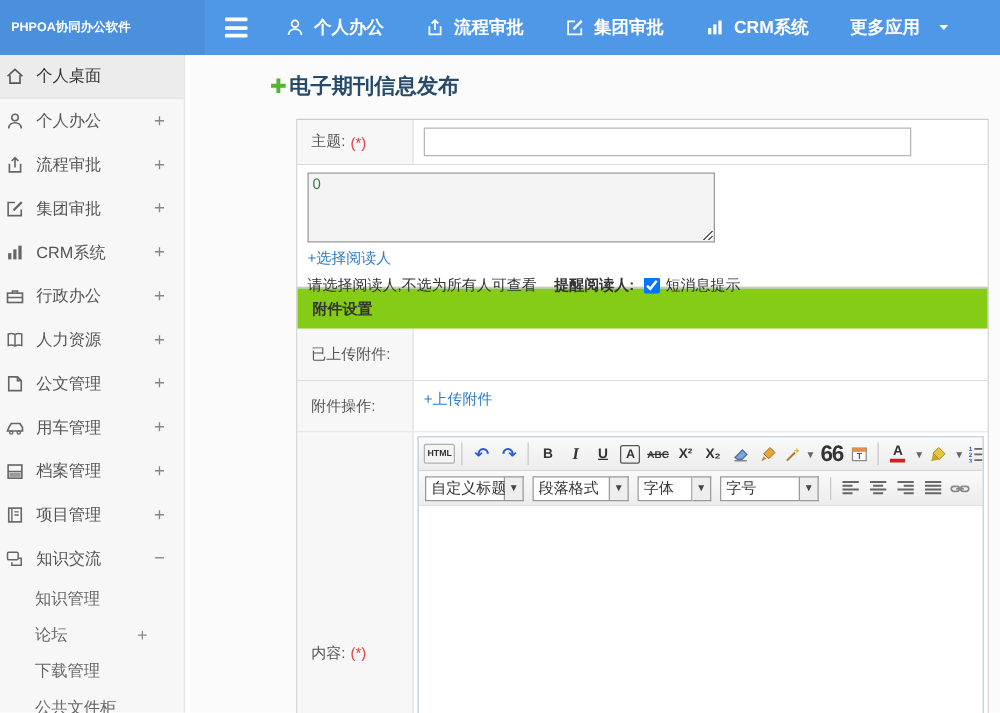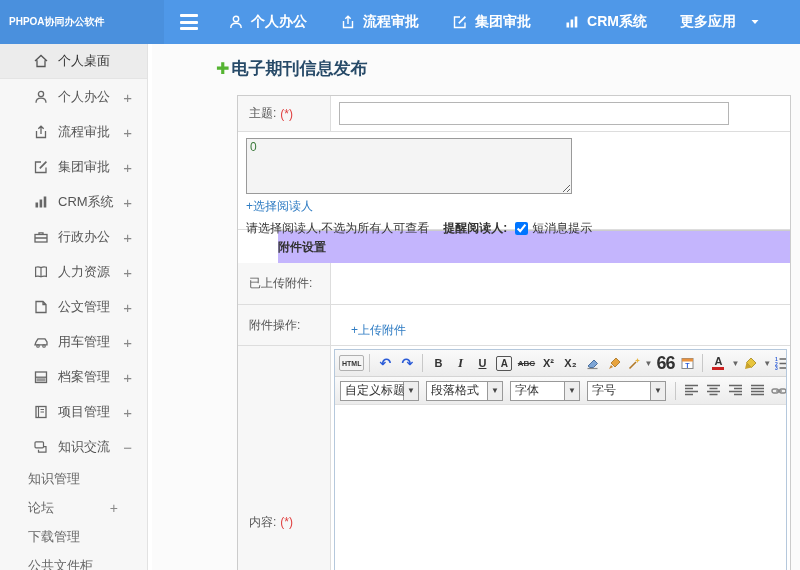--- a/index.html
+++ b/index.html
@@ -16,21 +16,21 @@
   .hamburger span { display:block; height:3px; background:#fff; border-radius:1px; width:18px; }
   .topnav { display:flex; align-items:center; margin-left:30px; }
   .topnav-item { display:flex; align-items:center; color:#fff; font-size:14px; font-weight:bold;
     margin-right:33px; cursor:pointer; white-space:nowrap; }
   .topnav-item svg { margin-right:7px; }
   .topnav-item .caret { margin-left:14px; }
 
   
   .sidebar { position:absolute; left:0; top:44px; width:148px; height:526px;
     background:#f7f7f7; border-right:1px solid #e2e2e2; }
-  .side-item { height:35px; display:flex; align-items:center; padding-left:33px;
+  .side-item { height:35px; display:flex; align-items:center; padding-left:4px;
     position:relative; color:#555; font-size:13px; cursor:pointer; }
   .side-item.active { background:#ececec; border-bottom:1px solid #e4e4e4; color:#333; }
   .side-item svg { margin-right:9px; flex:0 0 auto; }
   .side-item .expander { position:absolute; right:15px; top:50%; transform:translateY(-50%);
     color:#888; font-size:15px; font-weight:normal; }
   .side-sub { height:29px; display:flex; align-items:center; padding-left:28px;
     position:relative; color:#666; font-size:13px; cursor:pointer; }
   .side-sub .expander { position:absolute; right:29px; top:50%; transform:translateY(-50%);
     color:#888; font-size:14px; }
 
@@ -55,25 +55,25 @@
   .subject-input { width:390px; height:23px; border:1px solid #b5b5b5; background:#fff; padding:0 4px;
     font-size:12px; }
   .row-readers { height:98px; }
   .readers-ta { width:326px; height:56px; background:#f4f4f4; border:1px solid #9a9a9a;
     color:#3c7a3c; font-size:12px; padding:1px 3px; resize:both;
     font-family:"Liberation Sans","DejaVu Sans",sans-serif; display:block; }
   .select-readers { color:#2f7cc3; text-decoration:none; display:inline-block; margin-top:4px; }
   .readers-hintline { margin-top:5px; color:#333; display:flex; align-items:center; }
   .remind { font-weight:bold; margin-left:14px; }
   .sms-cb { margin:0 4px 0 8px; vertical-align:middle; }
-  .row-section { height:33px; background:#c4b5fd; display:flex; align-items:center;
-    font-weight:bold; color:#333; border-top:1px solid #ccc;margin-left:40px; }
+  .row-section { height:33px; background:#84cc16; display:flex; align-items:center;
+    padding-left:12px; font-weight:bold; color:#333; border-top:1px solid #ccc; }
   .row-uploaded { height:42px; }
   .row-attachop { height:41px; }
-  .row-attachop .fcell-content, .row-uploaded .fcell-content { display:flex; align-items:flex-end;margin-left:12px; }
+  .row-attachop .fcell-content, .row-uploaded .fcell-content { display:flex; align-items:flex-start; }
   .upload-link { color:#2f7cc3; text-decoration:none; }
   .row-content { height:352px; }
   .row-content .fcell-label { align-items:center; }
   .row-content .fcell-content { padding:3px; }
 
   
   .editor { border:1px solid #b5c8dc; background:#fff; height:100%; overflow:hidden; }
   .tbar { height:27px; display:flex; align-items:center; padding:0 3px;
     background:linear-gradient(#fafafa,#ececec); border-bottom:1px solid #d4d4d4;
     white-space:nowrap; overflow:hidden; flex-wrap:nowrap; }
@@ -93,21 +93,21 @@
   .tb-fontcolor .bar { display:block; width:12px; height:3px; background:#cc2222; margin-top:1px; }
   .mini-caret { font-size:8px; color:#666; margin-left:2px; }
   .tbtn svg { display:block; }
 
   .tbar2 { height:28px; border-bottom:1px solid #e0e0e0; }
   .tsel { display:inline-flex; align-items:stretch; margin:0 5px 0 2px; flex:0 0 auto; height:20px; }
   .tsel .box { border:1px solid #999; background:#fff; display:flex; align-items:center;
     padding:0 4px; font-size:12px; color:#333; }
   .tsel .arrow { width:15px; border:1px solid #999; border-left:none; background:#eee;
     display:flex; align-items:center; justify-content:center; font-size:8px; color:#444; cursor:pointer; }
-  .w-title { width:64px; } .w-para { width:62px; } .w-font { width:55px; } .w-size { width:64px; }
+  .w-title { width:64px; } .w-para { width:62px; } .w-font { width:44px; } .w-size { width:64px; }
 
   .edit-area { height:290px; background:#fff; }
 
   a { cursor:pointer; }
 </style>
 </head>
 <body>
 
 <div class="topbar">
   <div class="brand">PHPOA协同办公软件</div>

